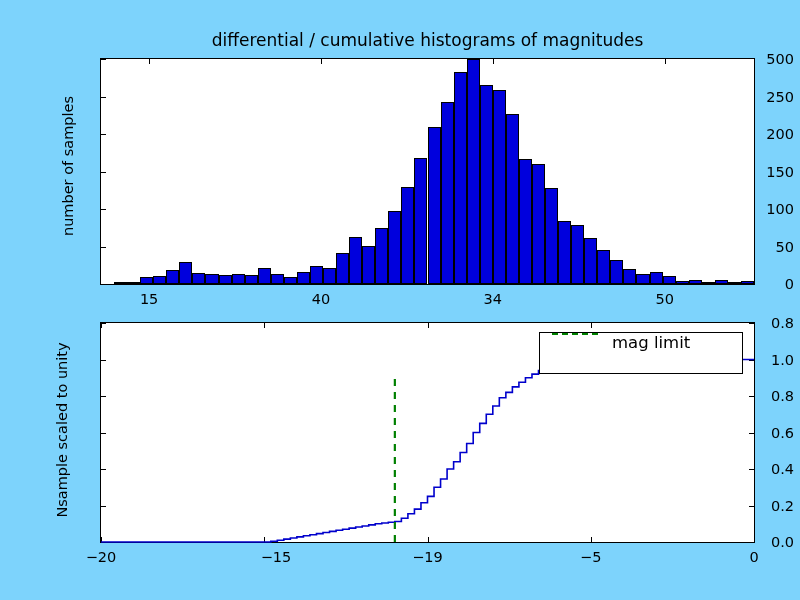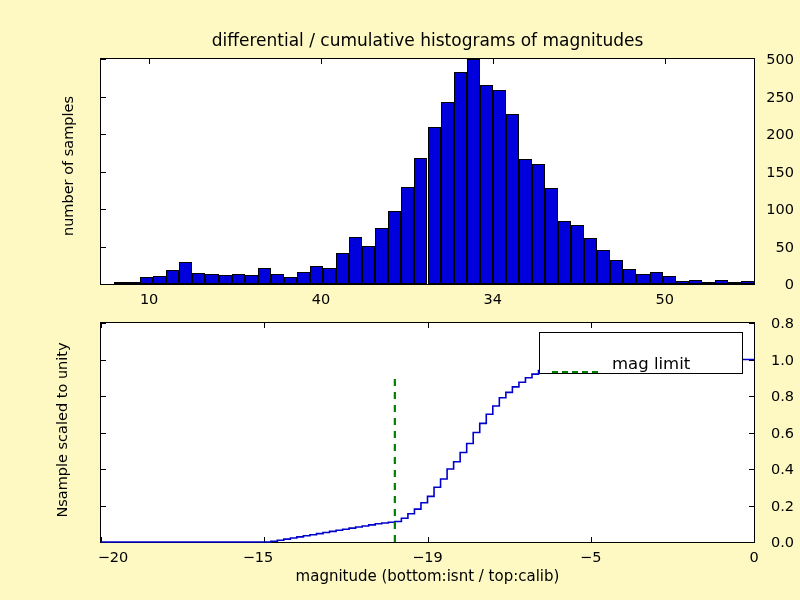--- a/index.html
+++ b/index.html
@@ -10,21 +10,21 @@
   body {
     width: 800px;
     height: 600px;
     font-family: "DejaVu Sans", sans-serif;
     overflow: hidden;
   }
   #figure {
     position: relative;
     width: 800px;
     height: 600px;
-    background: #fef9c3;
+    background: #7dd3fc;
   }
   .axes {
     position: absolute;
     box-sizing: border-box;
     border: 1px solid #000000;
     background: #ffffff;
   }
   
   #axes-top {
     left: 100px;
@@ -117,21 +117,21 @@
   #legend {
     position: absolute;
     box-sizing: border-box;
     left: 438px;
     top: 9px;
     width: 204px;
     height: 42px;
     background: #ffffff;
     border: 1px solid #000000;
     display: flex;
-    align-items: flex-end;
+    align-items: flex-start;
     z-index: 7;
   }
   #legend .legend-line {
     width: 46px;
     height: 0;
     margin-left: 12px;
     margin-right: 14px;
     border-top: 2.2px dashed #008000;
   }
   #legend .legend-text {
@@ -157,21 +157,21 @@
   <div id="top-yticks">
       <div class="ytick-label" style="top: 284px; width: 100px;">0</div>
       <div class="ytick-label" style="top: 246.5px; width: 100px;">50</div>
       <div class="ytick-label" style="top: 209px; width: 100px;">100</div>
       <div class="ytick-label" style="top: 171.5px; width: 100px;">150</div>
       <div class="ytick-label" style="top: 134px; width: 100px;">200</div>
       <div class="ytick-label" style="top: 96.5px; width: 100px;">250</div>
       <div class="ytick-label" style="top: 59px; width: 100px;">500</div>
     </div>
   <div id="top-xticks">
-      <div class="xtick-label" style="left: 149.116px; top: 291px;">10</div>
+      <div class="xtick-label" style="left: 149.116px; top: 291px;">15</div>
       <div class="xtick-label" style="left: 320.958px; top: 291px;">40</div>
       <div class="xtick-label" style="left: 492.8px; top: 291px;">34</div>
       <div class="xtick-label" style="left: 664.642px; top: 291px;">50</div>
     </div>
 
   <div id="axes-top" class="axes">
     <div id="top-ticks-inner">
         <div class="tick-h" style="left: 0px; width: 5px; top: 225px;"></div>
         <div class="tick-h" style="left: 0px; width: 5px; top: 187.5px;"></div>
         <div class="tick-h" style="left: 0px; width: 5px; top: 150px;"></div>
@@ -235,33 +235,32 @@
         <div class="bar" style="left: 574.64px; width: 13.06px; height: 3px; background: rgb(0, 0, 221);"></div>
         <div class="bar" style="left: 587.7px; width: 13.06px; height: 4.5px; background: rgb(0, 0, 221);"></div>
         <div class="bar" style="left: 600.76px; width: 13.06px; height: 1.5px; background: rgb(0, 0, 221);"></div>
         <div class="bar" style="left: 613.82px; width: 13.06px; height: 3.75px; background: rgb(0, 0, 221);"></div>
         <div class="bar" style="left: 626.88px; width: 13.06px; height: 1.5px; background: rgb(0, 0, 221);"></div>
         <div class="bar" style="left: 639.94px; width: 13.06px; height: 3px; background: rgb(0, 0, 221);"></div>
       </div>
   </div>
 
   <div id="ylabel-bottom" class="ylabel">Nsample scaled to unity</div>
-  <div id="xlabel-bottom">magnitude (bottom:isnt / top:calib)</div>
   <div id="bottom-yticks">
       <div class="ytick-label" style="top: 542px; width: 100px;">0.0</div>
       <div class="ytick-label" style="top: 505.5px; width: 100px;">0.2</div>
       <div class="ytick-label" style="top: 469px; width: 100px;">0.4</div>
       <div class="ytick-label" style="top: 432.5px; width: 100px;">0.6</div>
       <div class="ytick-label" style="top: 396px; width: 100px;">0.8</div>
       <div class="ytick-label" style="top: 359.5px; width: 100px;">1.0</div>
       <div class="ytick-label" style="top: 323px; width: 100px;">0.8</div>
     </div>
   <div id="bottom-xticks">
-      <div class="xtick-label" style="left: 101px; top: 549px; margin-left: 12px;">−20</div>
-      <div class="xtick-label" style="left: 258px; top: 549px;">−15</div>
+      <div class="xtick-label" style="left: 101px; top: 549px;">−20</div>
+      <div class="xtick-label" style="left: 276px; top: 549px;">−15</div>
       <div class="xtick-label" style="left: 427.5px; top: 549px;">−19</div>
       <div class="xtick-label" style="left: 590.75px; top: 549px;">−5</div>
       <div class="xtick-label" style="left: 754px; top: 549px;">0</div>
     </div>
 
   <div id="axes-bottom" class="axes">
     <div id="bottom-ticks-inner">
         <div class="tick-h" style="left: 0px; width: 5px; top: 219px;"></div>
         <div class="tick-h" style="left: 648px; width: 5px; top: 219px;"></div>
         <div class="tick-h" style="left: 0px; width: 5px; top: 182.5px;"></div>

